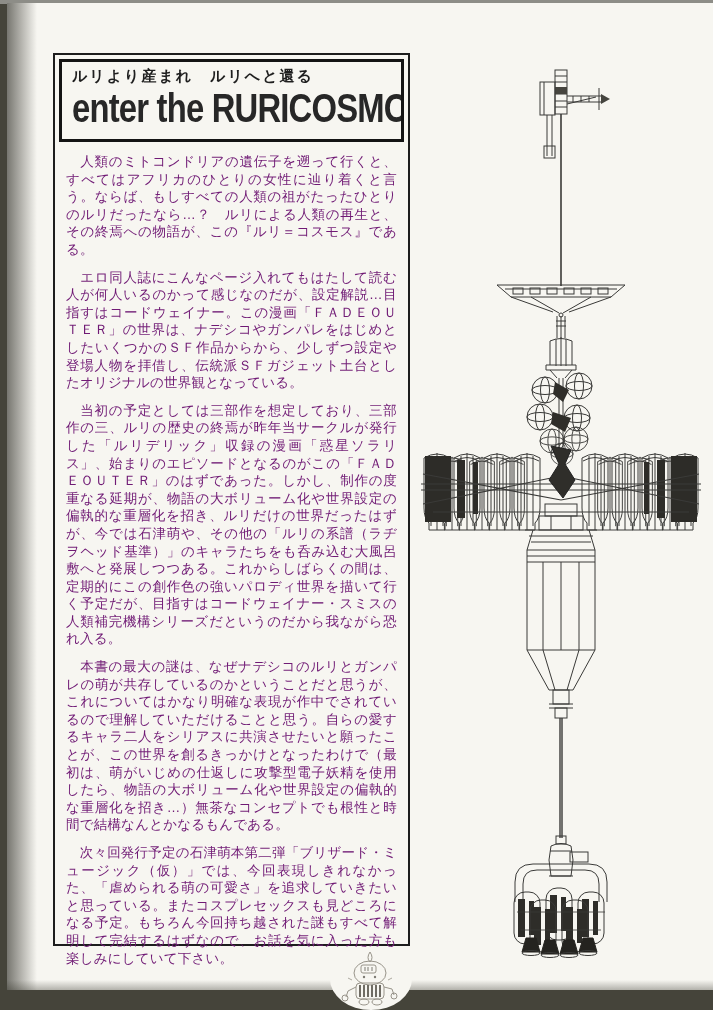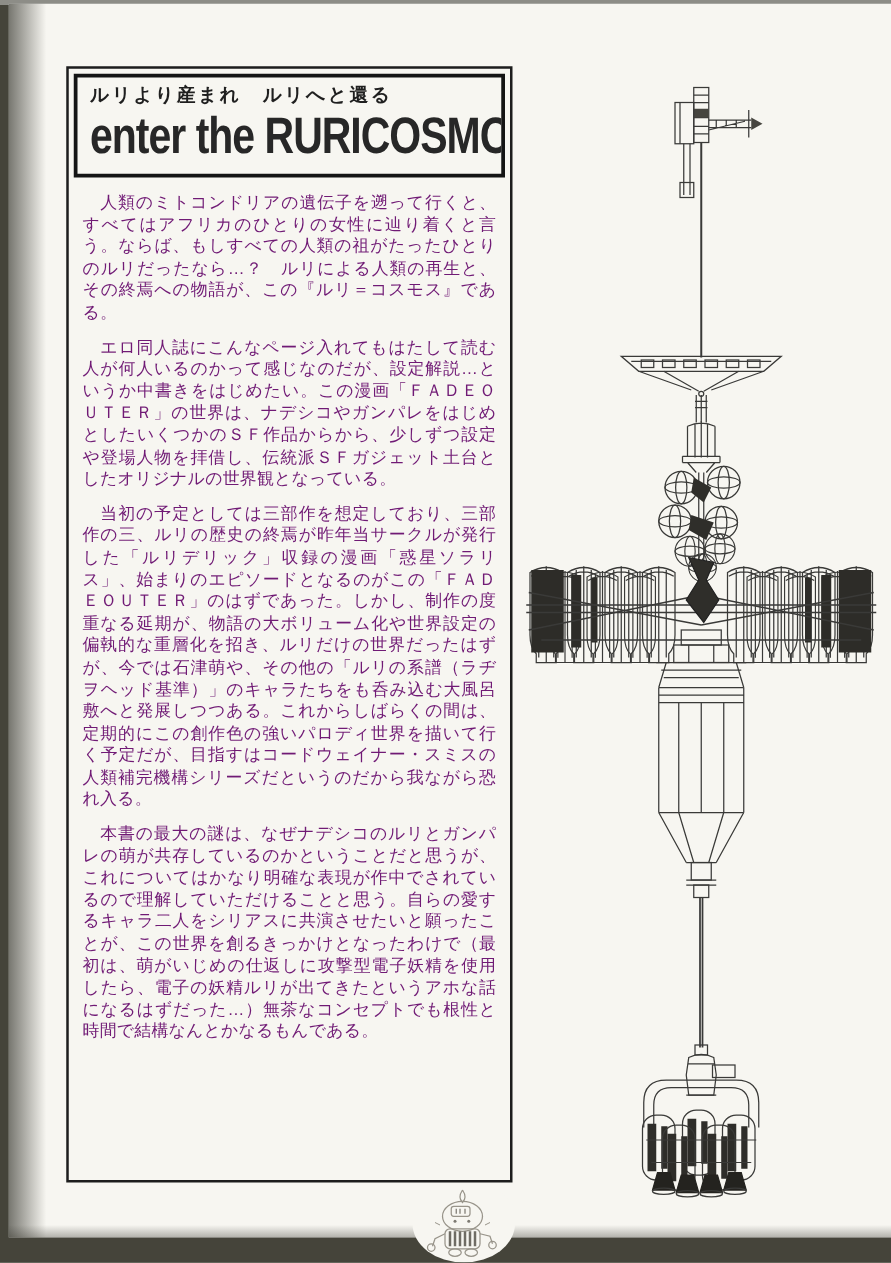--- a/index.html
+++ b/index.html
@@ -153,23 +153,24 @@
       <path d="M104,852 H192 M108,870 H188" stroke-width=".8"></path>
     </svg>
 
     <div class="textbox">
       <div class="titlebox">
         <div class="tagline">ルリより産まれ　ルリへと還る</div>
         <div class="bigtitle">enter the RURICOSMOS</div>
       </div>
       <div class="bodytext">
         <p>　人類のミトコンドリアの遺伝子を遡って行くと、すべてはアフリカのひとりの女性に辿り着くと言う。ならば、もしすべての人類の祖がたったひとりのルリだったなら…？　ルリによる人類の再生と、その終焉への物語が、この『ルリ＝コスモス』である。</p>
-        <p>　エロ同人誌にこんなページ入れてもはたして読む人が何人いるのかって感じなのだが、設定解説…というか中書きをはじめたい。この漫画「ＦＡＤＥＯＵＴＥＲ」の世界は、ナデシコやガンパレをはじめとしたいくつかのＳＦ作品からから、少しずつ設定や登場人物を拝借し、伝統派ＳＦガジェット土台としたオリジナルの世界観となっている。</p>
+        <p>　エロ同人誌にこんなページ入れてもはたして読む人が何人いるのかって感じなのだが、設定解説…目指すはコードウェイナー。この漫画「ＦＡＤＥＯＵＴＥＲ」の世界は、ナデシコやガンパレをはじめとしたいくつかのＳＦ作品からから、少しずつ設定や登場人物を拝借し、伝統派ＳＦガジェット土台としたオリジナルの世界観となっている。</p>
         <p>　当初の予定としては三部作を想定しており、三部作の三、ルリの歴史の終焉が昨年当サークルが発行した「ルリデリック」収録の漫画「惑星ソラリス」、始まりのエピソードとなるのがこの「ＦＡＤＥＯＵＴＥＲ」のはずであった。しかし、制作の度重なる延期が、物語の大ボリューム化や世界設定の偏執的な重層化を招き、ルリだけの世界だったはずが、今では石津萌や、その他の「ルリの系譜（ラヂヲヘッド基準）」のキャラたちをも呑み込む大風呂敷へと発展しつつある。これからしばらくの間は、定期的にこの創作色の強いパロディ世界を描いて行く予定だが、目指すはコードウェイナー・スミスの人類補完機構シリーズだというのだから我ながら恐れ入る。</p>
-        <p>　本書の最大の謎は、なぜナデシコのルリとガンパレの萌が共存しているのかということだと思うが、これについてはかなり明確な表現が作中でされているので理解していただけることと思う。自らの愛するキャラ二人をシリアスに共演させたいと願ったことが、この世界を創るきっかけとなったわけで（最初は、萌がいじめの仕返しに攻撃型電子妖精を使用したら、電子の妖精ルリが出てきたというアホな話になるはずだった…）無茶なコンセプトでも根性と時間で結構なんとかなるもんである。</p>
+        <p>　本書の最大の謎は、なぜナデシコのルリとガンパレの萌が共存しているのかということだと思うが、これについてはかなり明確な表現が作中でされているので理解していただけることと思う。自らの愛するキャラ二人をシリアスに共演させたいと願ったことが、この世界を創るきっかけとなったわけで（最初は、萌がいじめの仕返しに攻撃型電子妖精を使用したら、物語の大ボリューム化や世界設定の偏執的な重層化を招き…）無茶なコンセプトでも根性と時間で結構なんとかなるもんである。</p>
+        <p>　次々回発行予定の石津萌本第二弾「ブリザード・ミュージック（仮）」では、今回表現しきれなかった、「虐められる萌の可愛さ」を追求していきたいと思っている。またコスプレセックスも見どころになる予定。もちろん今回持ち越された謎もすべて解明して完結するはずなので、お話を気に入った方も楽しみにしていて下さい。</p>
       </div>
     </div>
 
     <div class="edge-left"></div>
     <div class="edge-right"></div>
     <div class="edge-bottom"></div>
   </div>
 
   <div class="mascotblob"></div>
   <svg class="mascot" viewBox="0 0 72 58" fill="none" stroke="#98948a" stroke-width="1">

